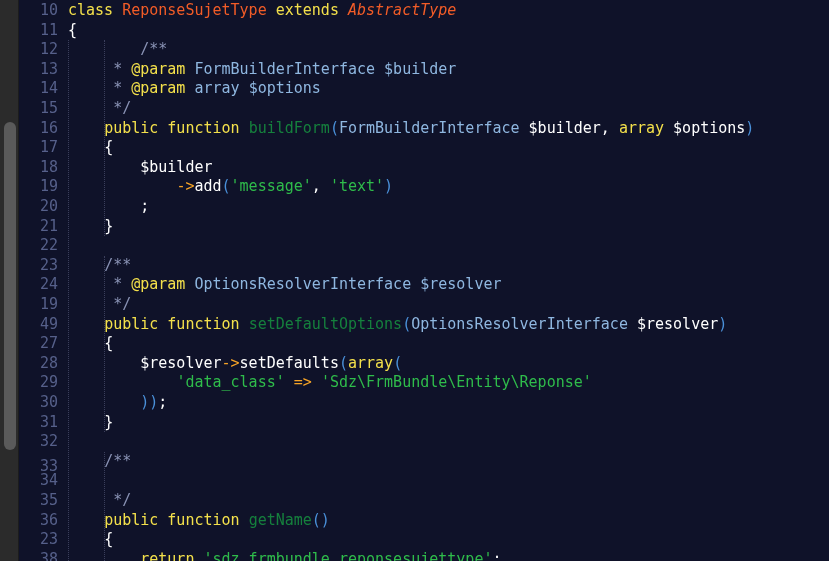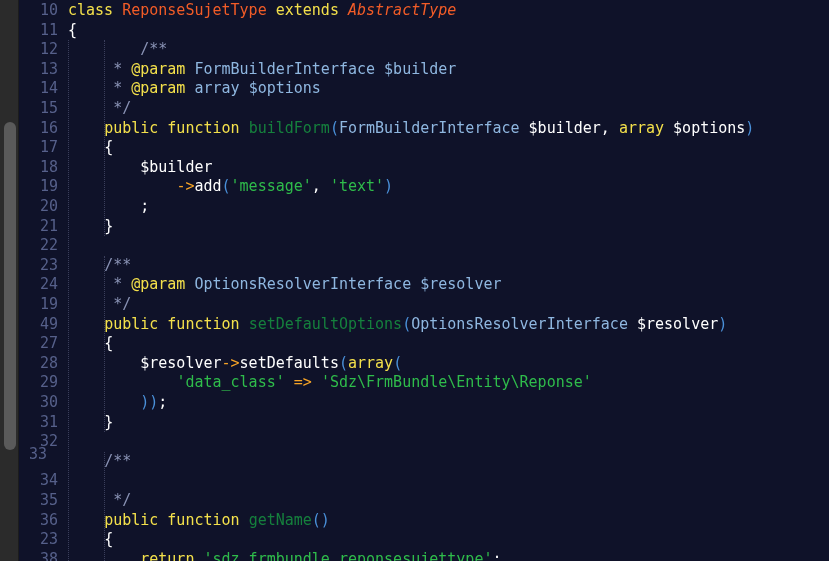--- a/index.html
+++ b/index.html
@@ -132,21 +132,21 @@
       <div class="lineno" style="top: 255.8px;">23</div>
       <div class="lineno" style="top: 275.4px;">24</div>
       <div class="lineno" style="top: 295px;">19</div>
       <div class="lineno" style="top: 314.6px;">49</div>
       <div class="lineno" style="top: 334.2px;">27</div>
       <div class="lineno" style="top: 353.8px;">28</div>
       <div class="lineno" style="top: 373.4px;">29</div>
       <div class="lineno" style="top: 393px;">30</div>
       <div class="lineno" style="top: 412.6px;">31</div>
       <div class="lineno" style="top: 432.2px;">32</div>
-      <div class="lineno" style="top: 445px; text-align: center;">33</div>
+      <div class="lineno" style="top: 457px;">33</div>
       <div class="lineno" style="top: 471.4px;">34</div>
       <div class="lineno" style="top: 491px;">35</div>
       <div class="lineno" style="top: 510.6px;">36</div>
       <div class="lineno" style="top: 530.2px;">23</div>
       <div class="lineno" style="top: 549.8px;">38</div>
     </div>
 
   <div id="code">
       <div class="indent-guide" style="left: 36px; top: 451.8px; height: 117.6px;"></div>
       <div class="indent-guide" style="left: 36px; top: 255.8px; height: 176.4px;"></div>

